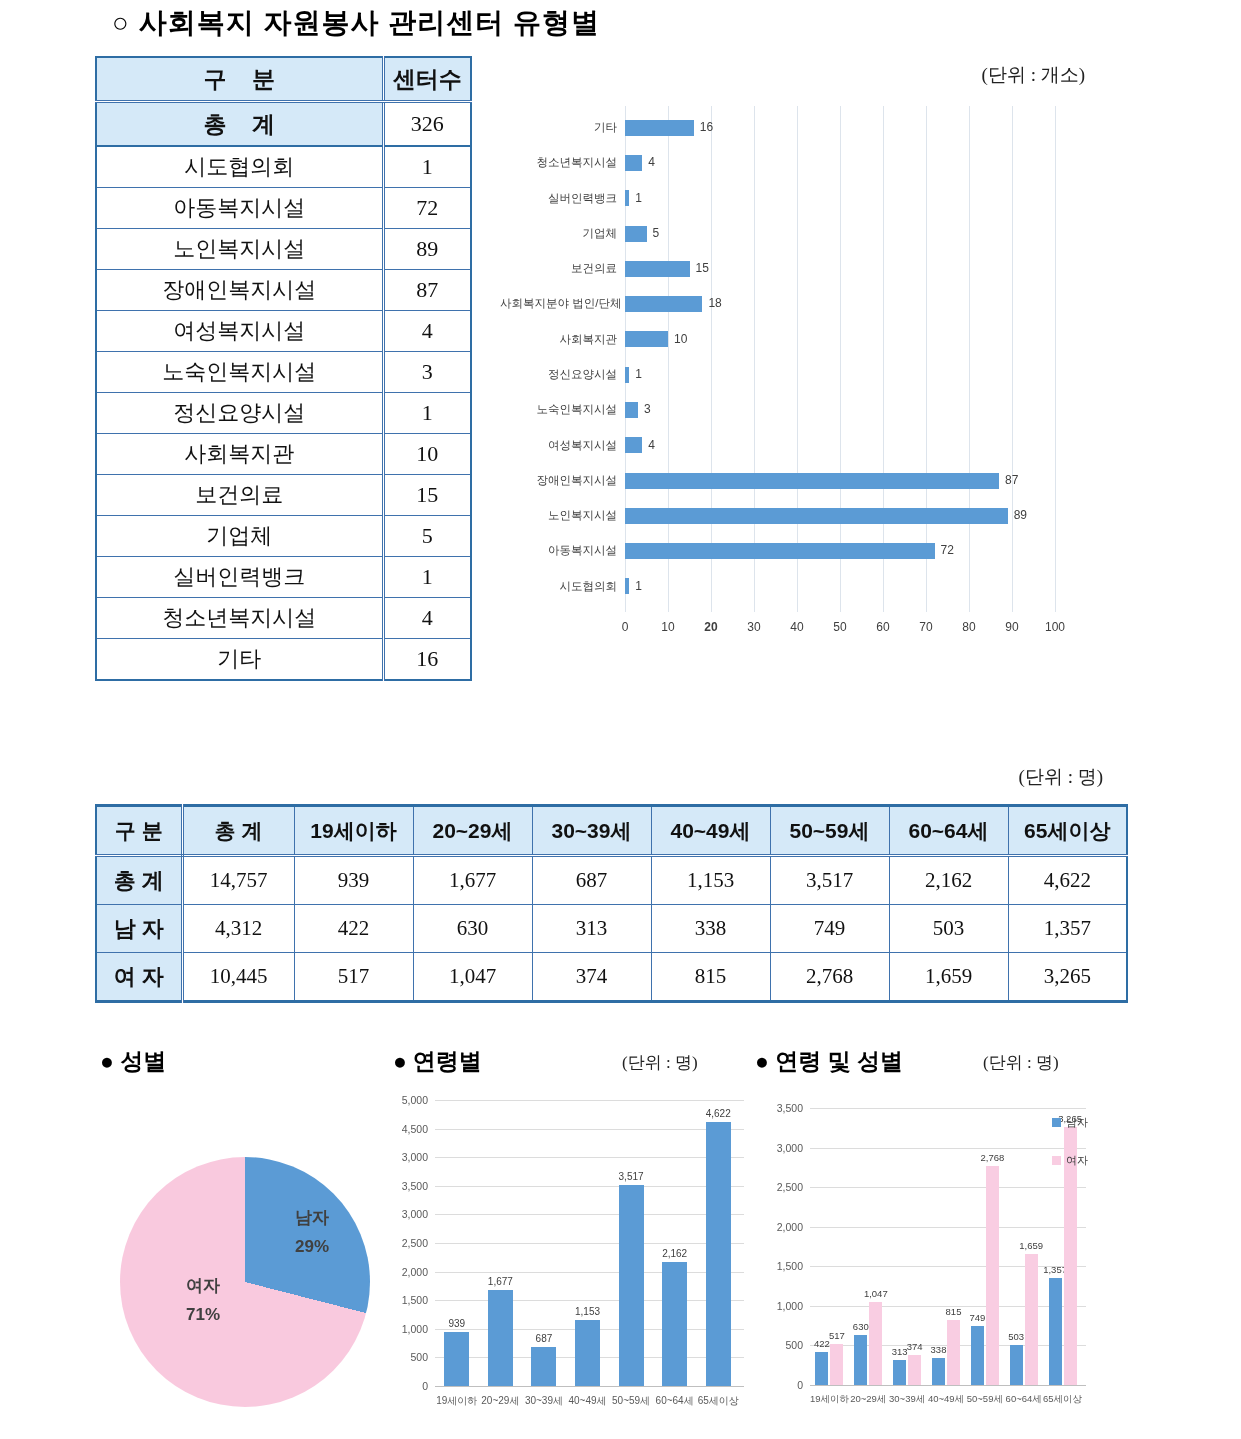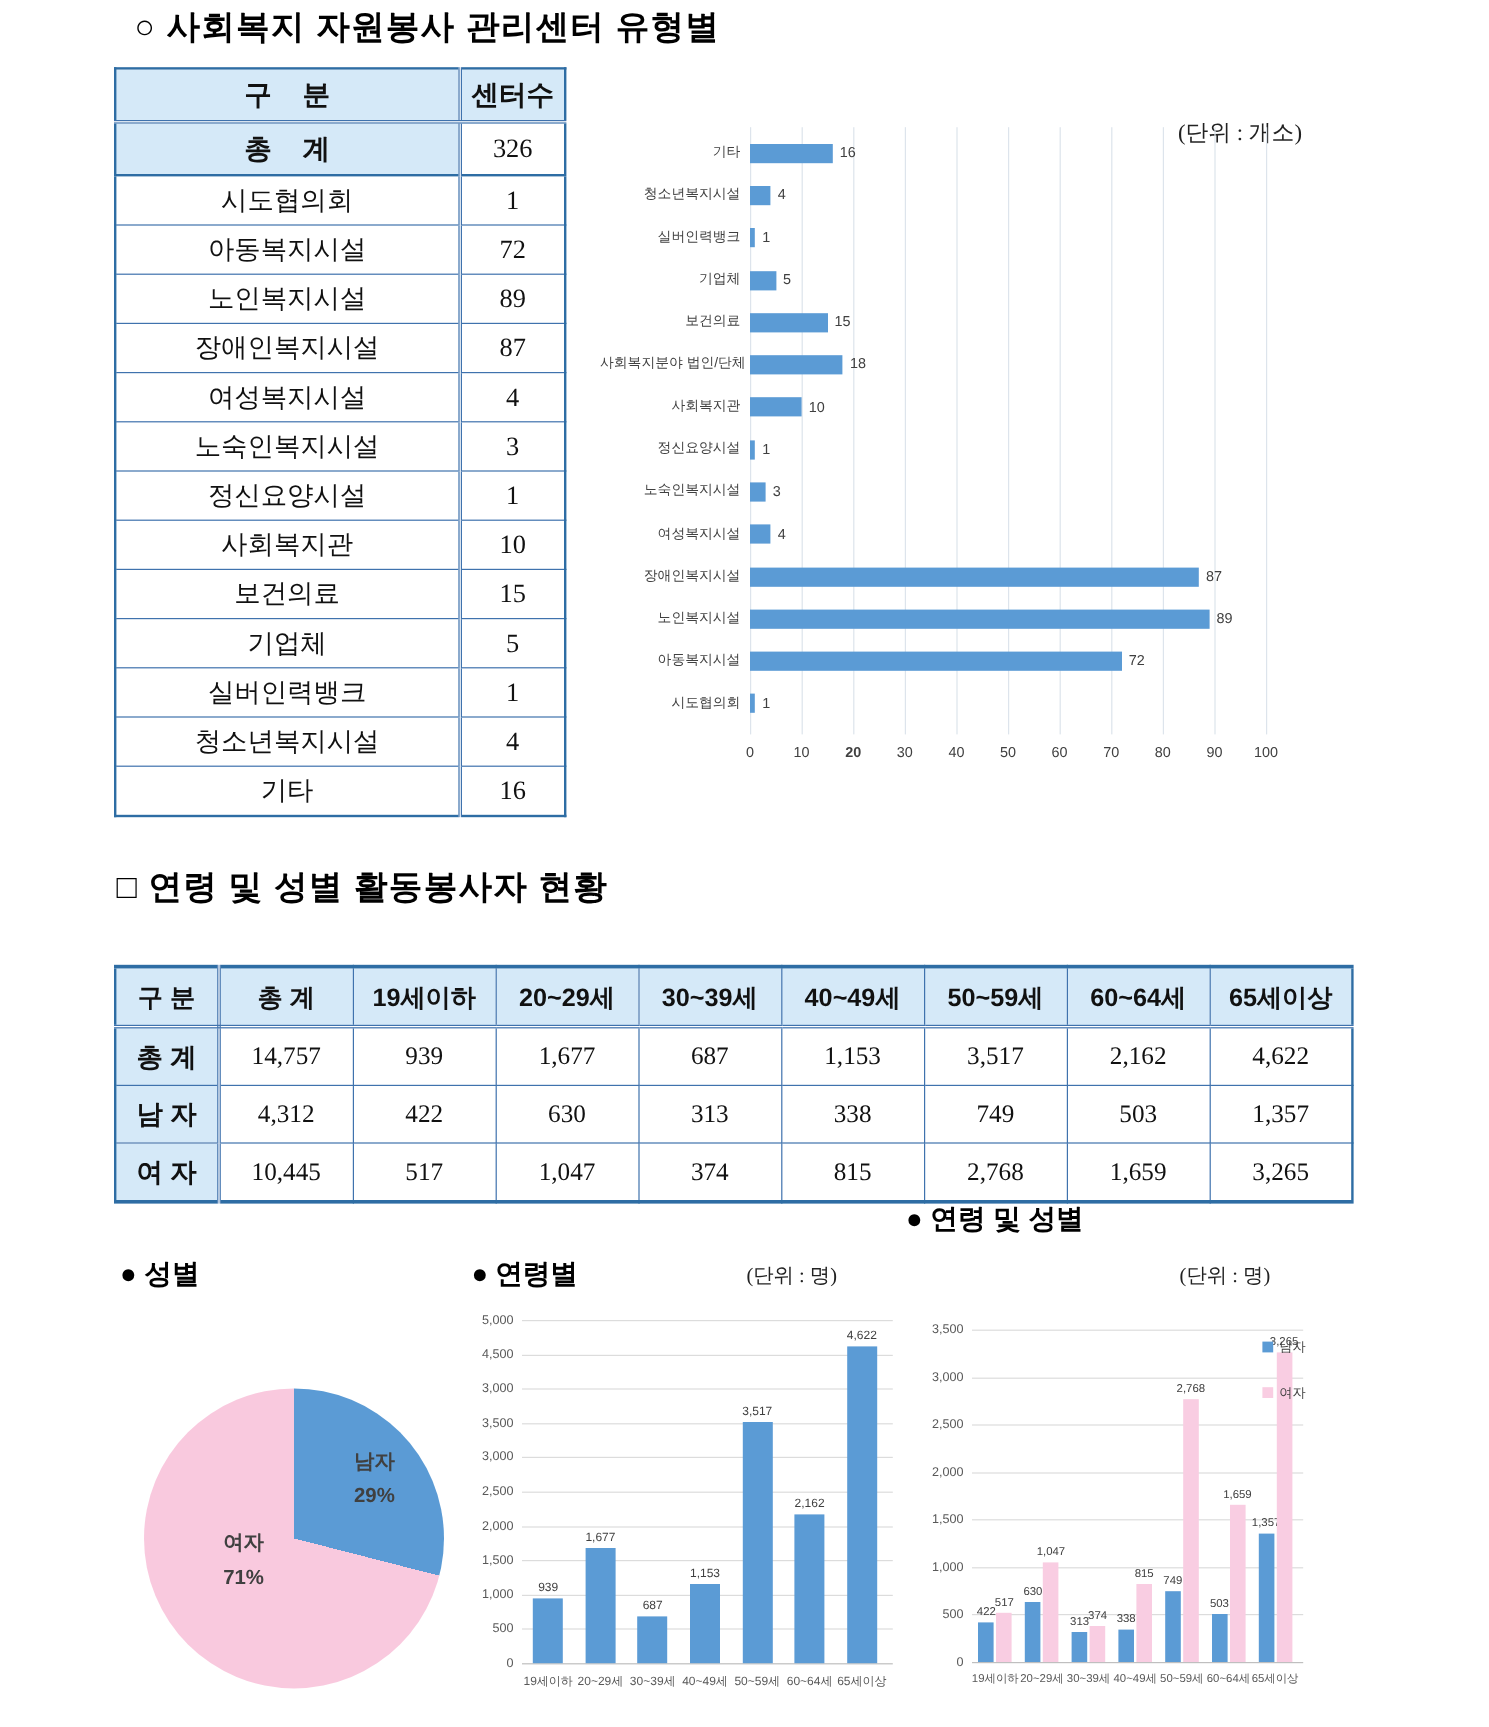--- a/index.html
+++ b/index.html
@@ -1,21 +1,21 @@
 <!DOCTYPE html>
 <html><head>
 <meta charset="utf-8">
 <style>
   html,body{margin:0;padding:0;background:#fff;}
   .page{position:relative;width:1241px;height:1439px;background:#fff;overflow:hidden;
         font-family:"Liberation Serif",serif;color:#111;}
   .abs{position:absolute;}
   .sec-title{position:absolute;font-family:"Liberation Sans",sans-serif;font-weight:bold;
              font-size:28px;color:#000;letter-spacing:1px;white-space:pre;}
-  .unit{position:absolute;font-family:"Liberation Serif",serif;font-size:19px;color:#222;white-space:pre;margin-top:36px;}
+  .unit{position:absolute;font-family:"Liberation Serif",serif;font-size:19px;color:#222;white-space:pre;}
   .ctitle{position:absolute;font-family:"Liberation Sans",sans-serif;font-weight:bold;
           font-size:23px;color:#000;white-space:pre;}
   .cunit{position:absolute;font-family:"Liberation Serif",serif;font-size:17px;color:#222;white-space:pre;}
 
   
   table{border-collapse:collapse;table-layout:fixed;position:absolute;}
   .t1{left:95px;top:56px;width:375px;border:2px solid #2e6da4;}
   .t1 td{border:1px solid #3f72ad;text-align:center;font-family:"Liberation Serif",serif;
          font-size:22px;height:38px;white-space:pre;overflow:hidden;}
   .t1 tr.hdr td{background:#d5e9f8;font-family:"Liberation Sans",sans-serif;font-weight:bold;
@@ -200,21 +200,20 @@
         <div class="hval" style="left: 513.7px; top: 440.143px; height: 35.2857px; line-height: 35.2857px;">89</div>
         <div class="hcat" style="left: 0px; top: 475.429px; width: 117px; height: 35.2857px; line-height: 35.2857px;">아동복지시설</div>
         <div class="barh" style="left: 125px; top: 485.071px; width: 309.6px; height: 16px; background: rgb(91, 155, 213);"></div>
         <div class="hval" style="left: 440.6px; top: 475.429px; height: 35.2857px; line-height: 35.2857px;">72</div>
         <div class="hcat" style="left: 0px; top: 510.714px; width: 117px; height: 35.2857px; line-height: 35.2857px;">시도협의회</div>
         <div class="barh" style="left: 125px; top: 520.357px; width: 4.3px; height: 16px; background: rgb(91, 155, 213);"></div>
         <div class="hval" style="left: 135.3px; top: 510.714px; height: 35.2857px; line-height: 35.2857px;">1</div>
       </div>
   </div>
 
-  <div class="sec-title" style="left:97px;top:720px;">□ 연령 및 성별 활동봉사자 현황</div>
   <div class="unit" style="right:138px;top:764px;">(단위 : 명)</div>
 
   <table class="t2">
     <colgroup>
       <col style="width:86px">
         <col style="width:112px">
       <col style="width:119px">
         <col style="width:119px">
         <col style="width:119px">
       <col style="width:119px">
@@ -266,21 +265,21 @@
           <td>2,768</td>
           <td>1,659</td>
           <td>3,265</td>
         </tr>
       </tbody>
   </table>
 
   <div class="ctitle" style="left:100px;top:1046px;">● 성별</div>
   <div class="ctitle" style="left:393px;top:1046px;font-family:Liberation Serif, serif;">● 연령별</div>
   <div class="cunit" style="left:622px;top:1051px;">(단위 : 명)</div>
-  <div class="ctitle" style="left:755px;top:1000px;">● 연령 및 성별</div>
+  <div class="ctitle" style="left:755px;top:1046px;">● 연령 및 성별</div>
   <div class="cunit" style="left:983px;top:1051px;">(단위 : 명)</div>
 
   <div class="pie" style="background: conic-gradient(rgb(91, 155, 213) 0deg, rgb(91, 155, 213) 104.4deg, rgb(249, 201, 222) 104.4deg, rgb(249, 201, 222) 360deg);">
       <div class="pie-label" style="left: 192px; top: 75px;">남자
 29%</div>
       <div class="pie-label" style="left: 83px; top: 143px;">여자
 71%</div>
     </div>
 
   <div class="chartbox" style="left:388px;top:1085px;width:370px;height:350px;">

